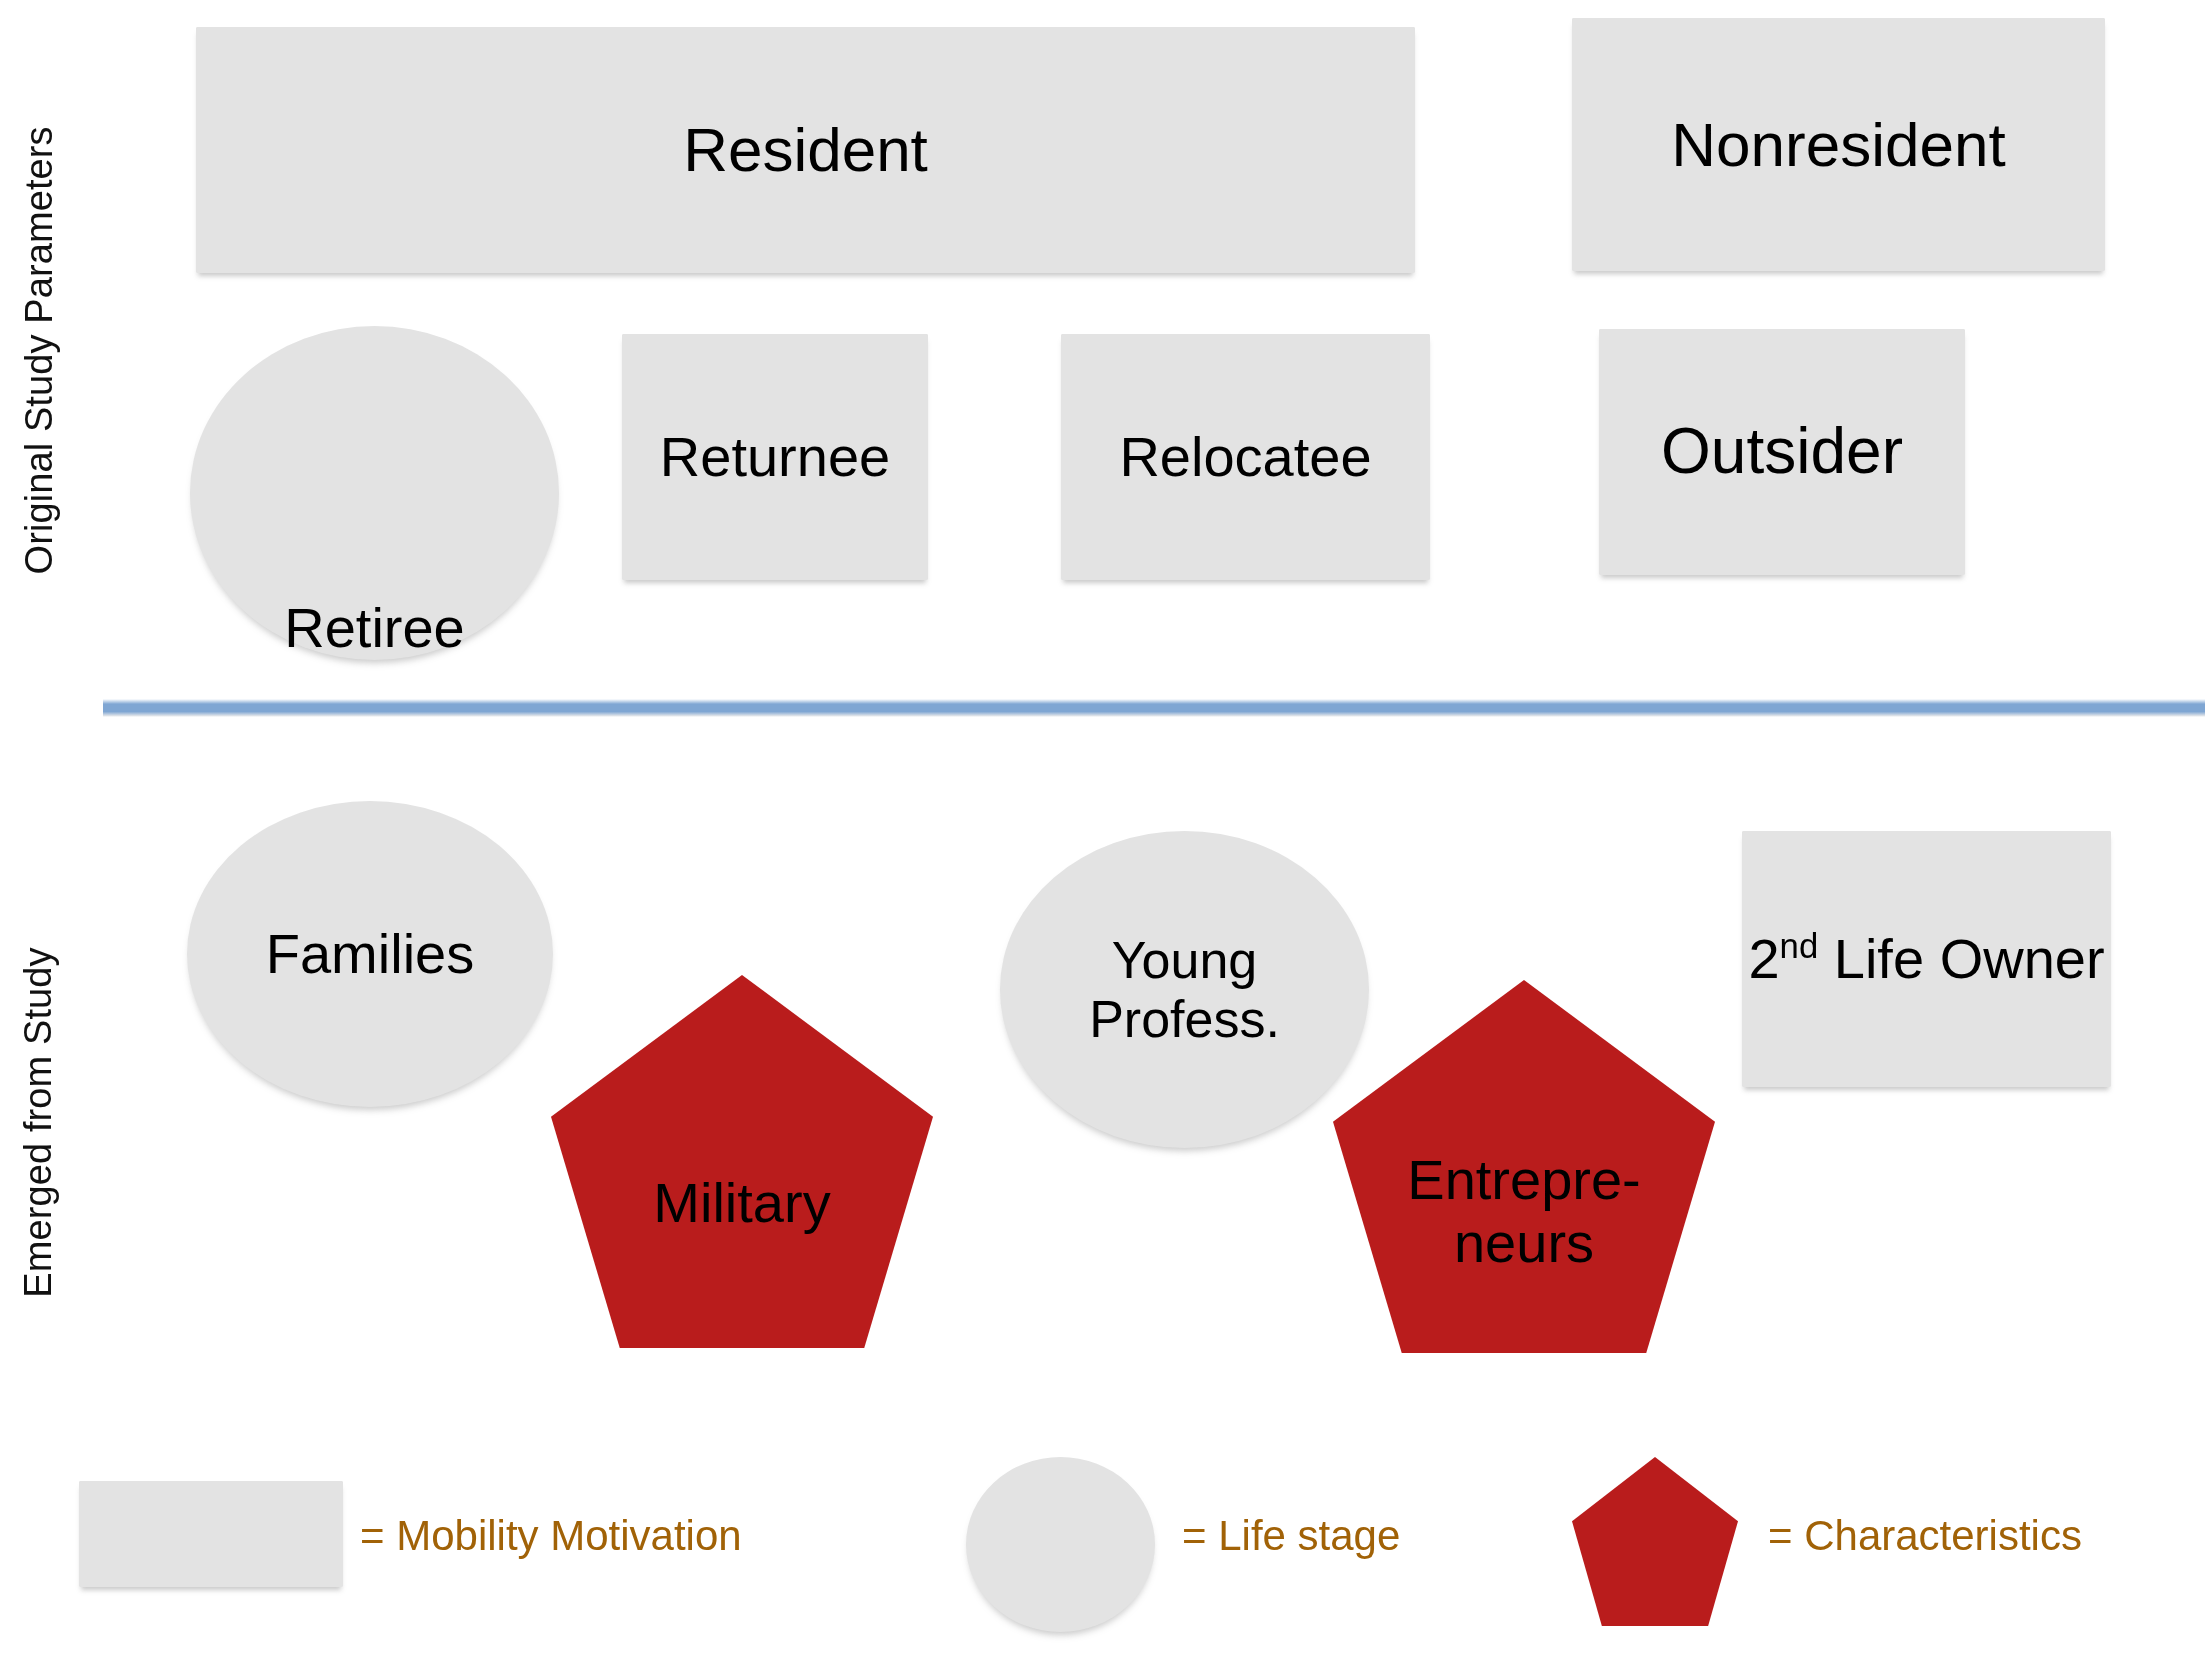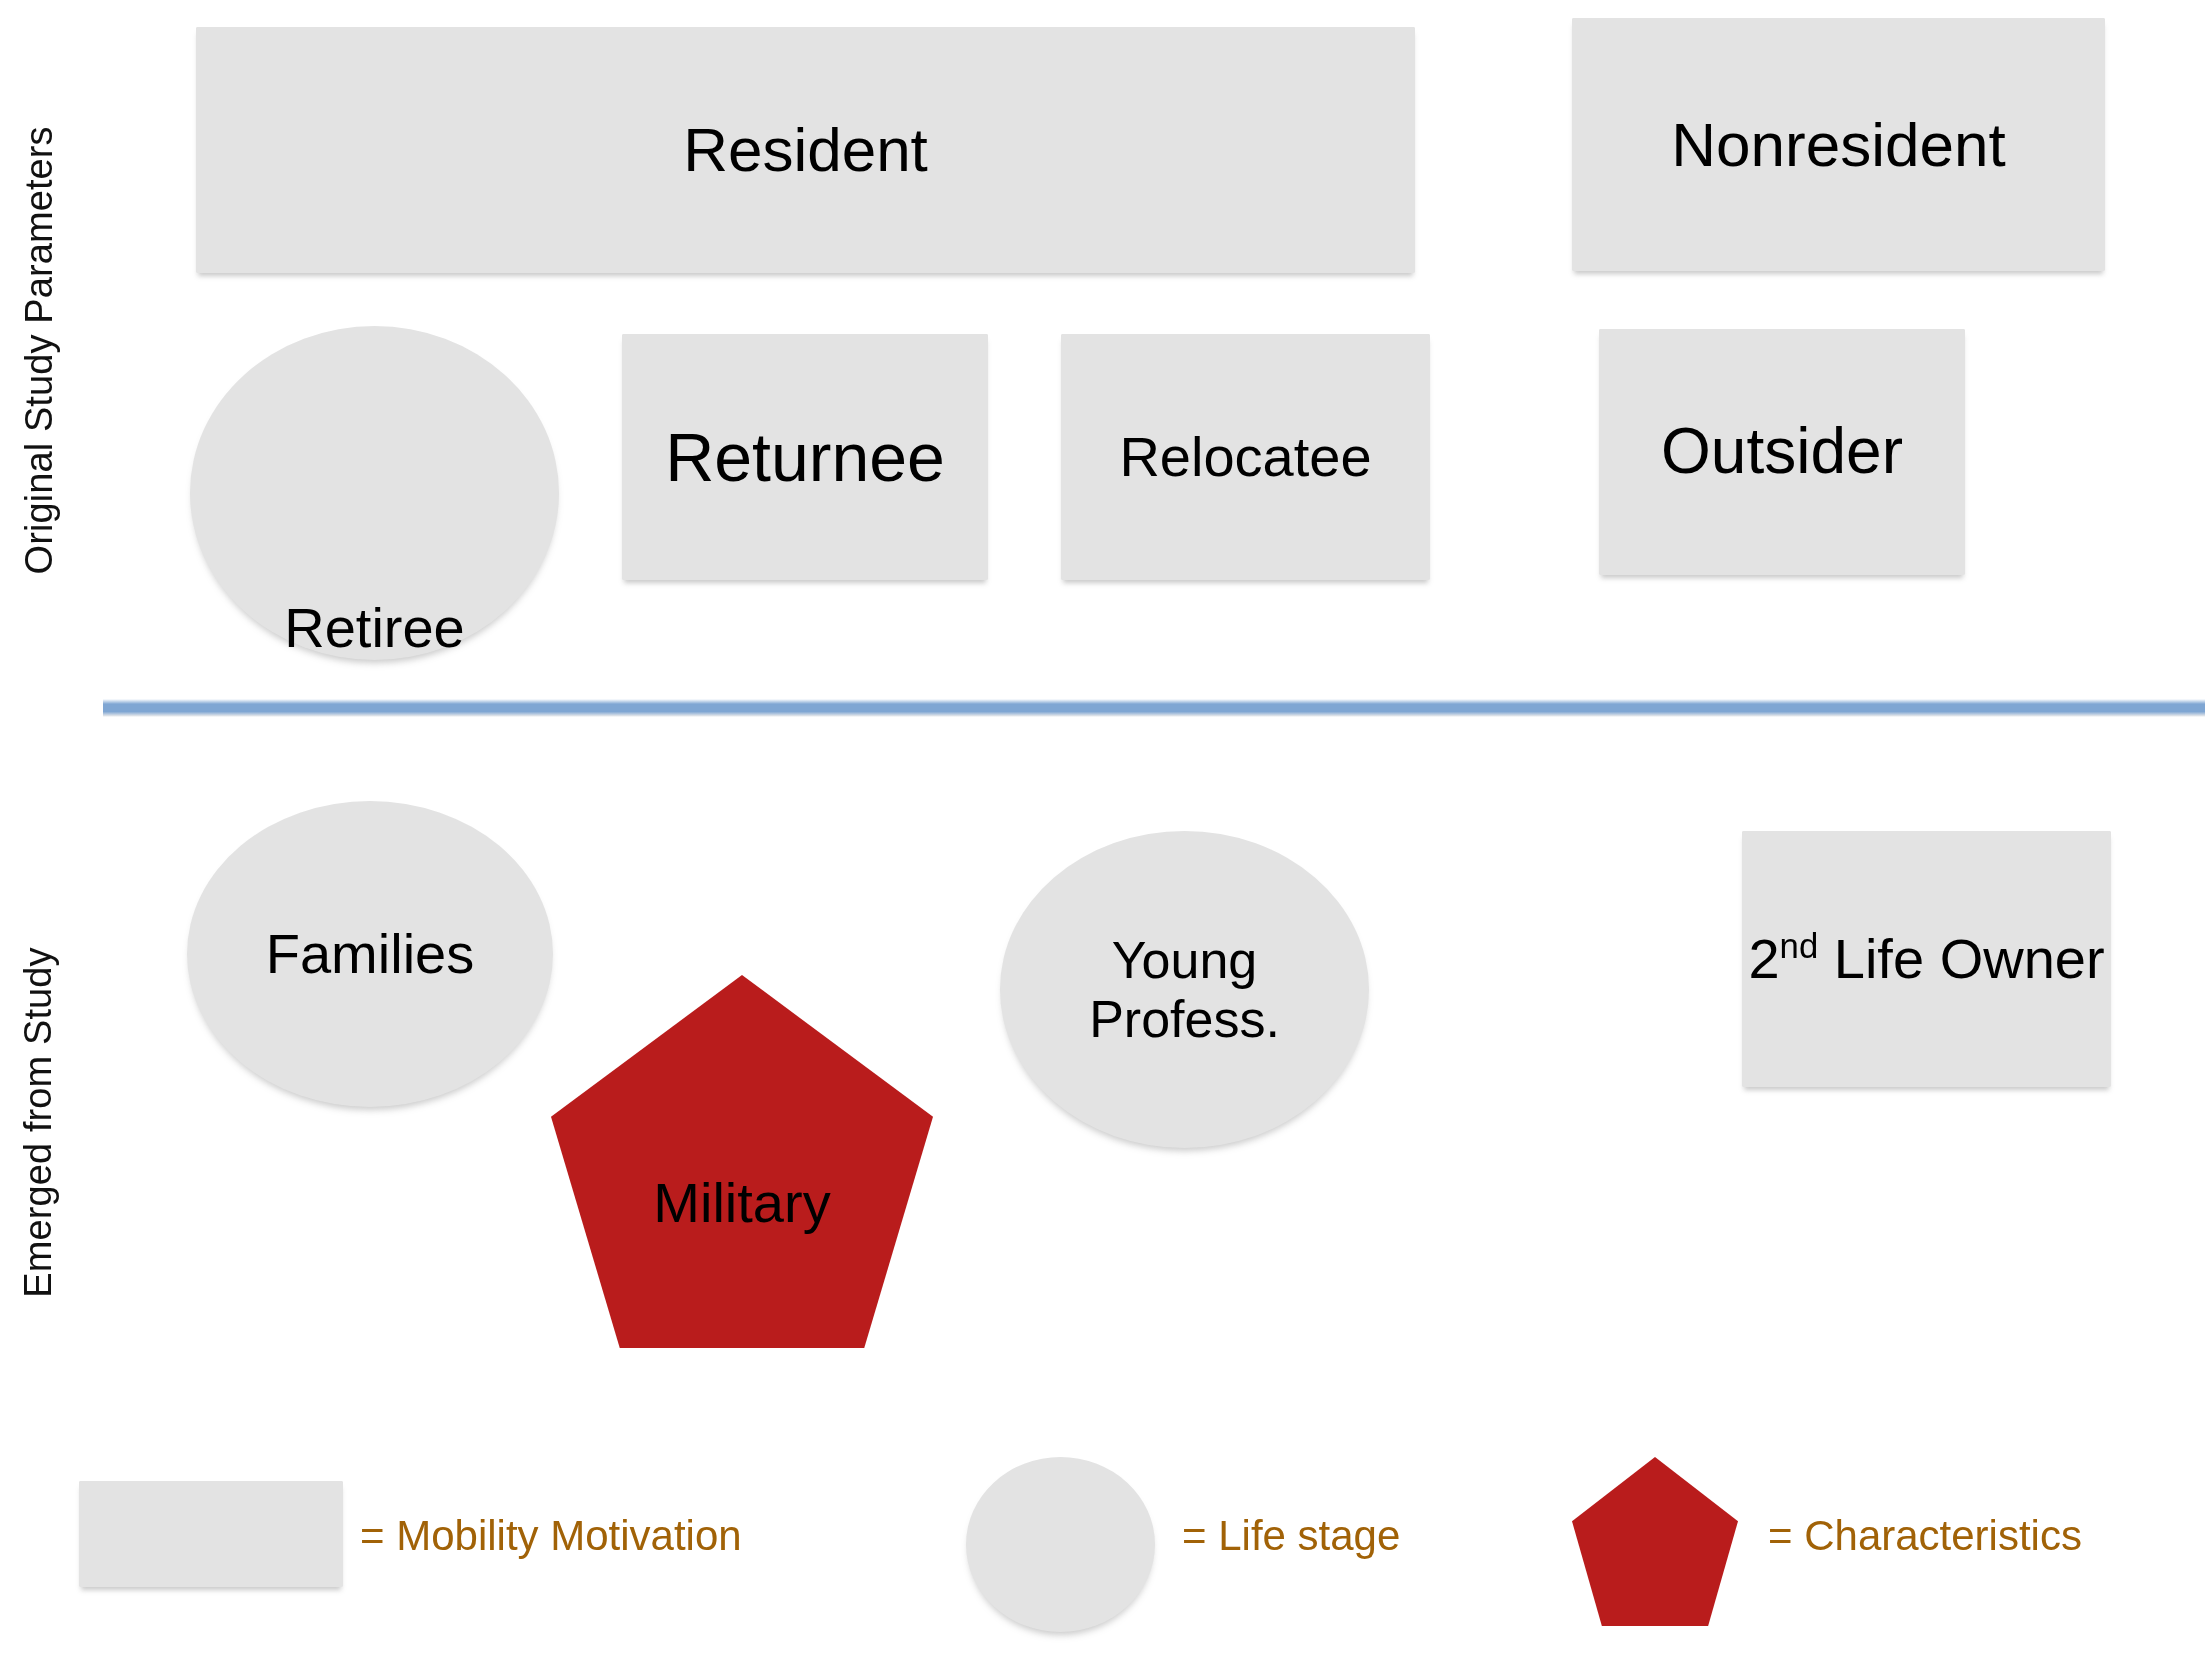--- a/index.html
+++ b/index.html
@@ -94,21 +94,21 @@
   </div>
 
   <div class="shape rect" style="left:1572px; top:18px; width:533px; height:253px; font-size:62px;">
     <span class="lbl">Nonresident</span>
   </div>
 
   <div class="shape ellipse" style="left:190px; top:326px; width:369px; height:334px; font-size:56px;align-items:flex-end;">
     <span class="lbl">Retiree</span>
   </div>
 
-  <div class="shape rect" style="left:622px; top:334px; width:366px; height:246px; font-size:68px;">
+  <div class="shape rect" style="left:622px; top:334px; width:306px; height:246px; font-size:56px;">
     <span class="lbl">Returnee</span>
   </div>
 
   <div class="shape rect" style="left:1061px; top:334px; width:369px; height:246px; font-size:56px;">
     <span class="lbl">Relocatee</span>
   </div>
 
   <div class="shape rect" style="left:1599px; top:329px; width:366px; height:246px; font-size:64px;">
     <span class="lbl">Outsider</span>
   </div>
@@ -121,20 +121,24 @@
 
   <div class="shape pentagon" style="left:551px; top:975px; width:382px; height:373px; font-size:56px; align-items:center; padding-top:84px;">
     <span class="lbl">Military</span>
   </div>
 
   <div class="shape ellipse" style="left:1000px; top:831px; width:369px; height:317px; font-size:52px; white-space:pre-line;">
     <span class="lbl">Young
 Profess.</span>
   </div>
 
+  <div class="shape pentagon" style="left:1333px; top:980px; width:382px; height:373px; font-size:56px; white-space:pre-line; padding-top:91px;">
+    <span class="lbl">Entrepre-
+neurs</span>
+  </div>
 
   <div class="shape rect" style="left:1742px; top:831px; width:369px; height:256px; font-size:56px;">
     <span class="lbl"><span>2</span><sup>nd</sup><span> Life Owner</span></span>
   </div>
 
   <div class="shape rect" style="left:79px; top:1481px; width:264px; height:106px;"></div>
   <div class="legend-text" style="left:360px; top:1512px;">= Mobility Motivation</div>
 
   <div class="shape ellipse" style="left:966px; top:1457px; width:189px; height:175px;"></div>
   <div class="legend-text" style="left:1182px; top:1512px;">= Life stage</div>

